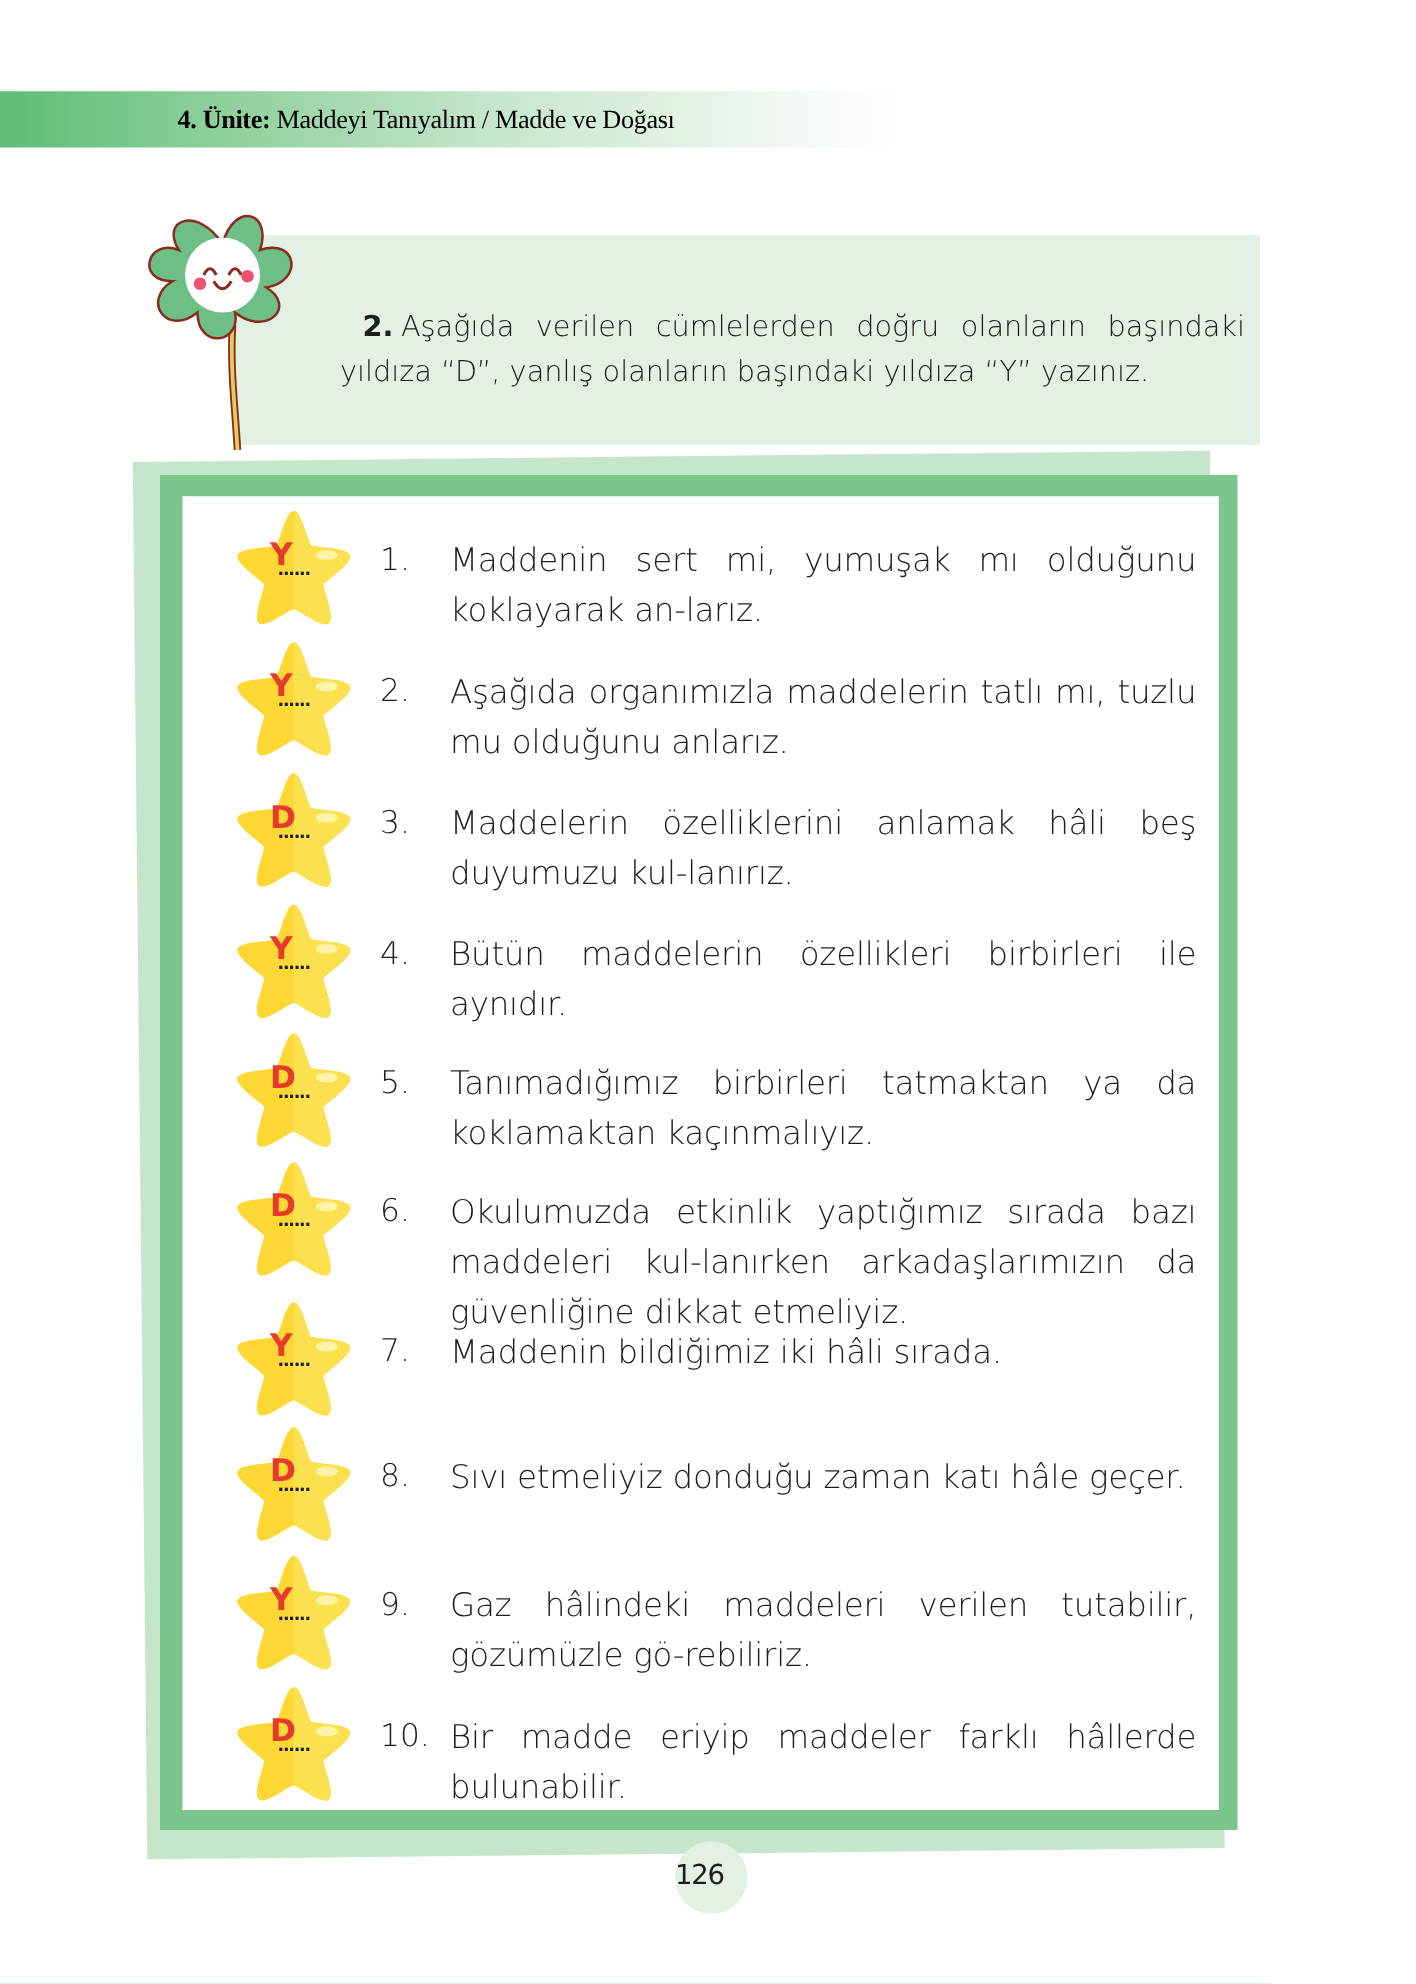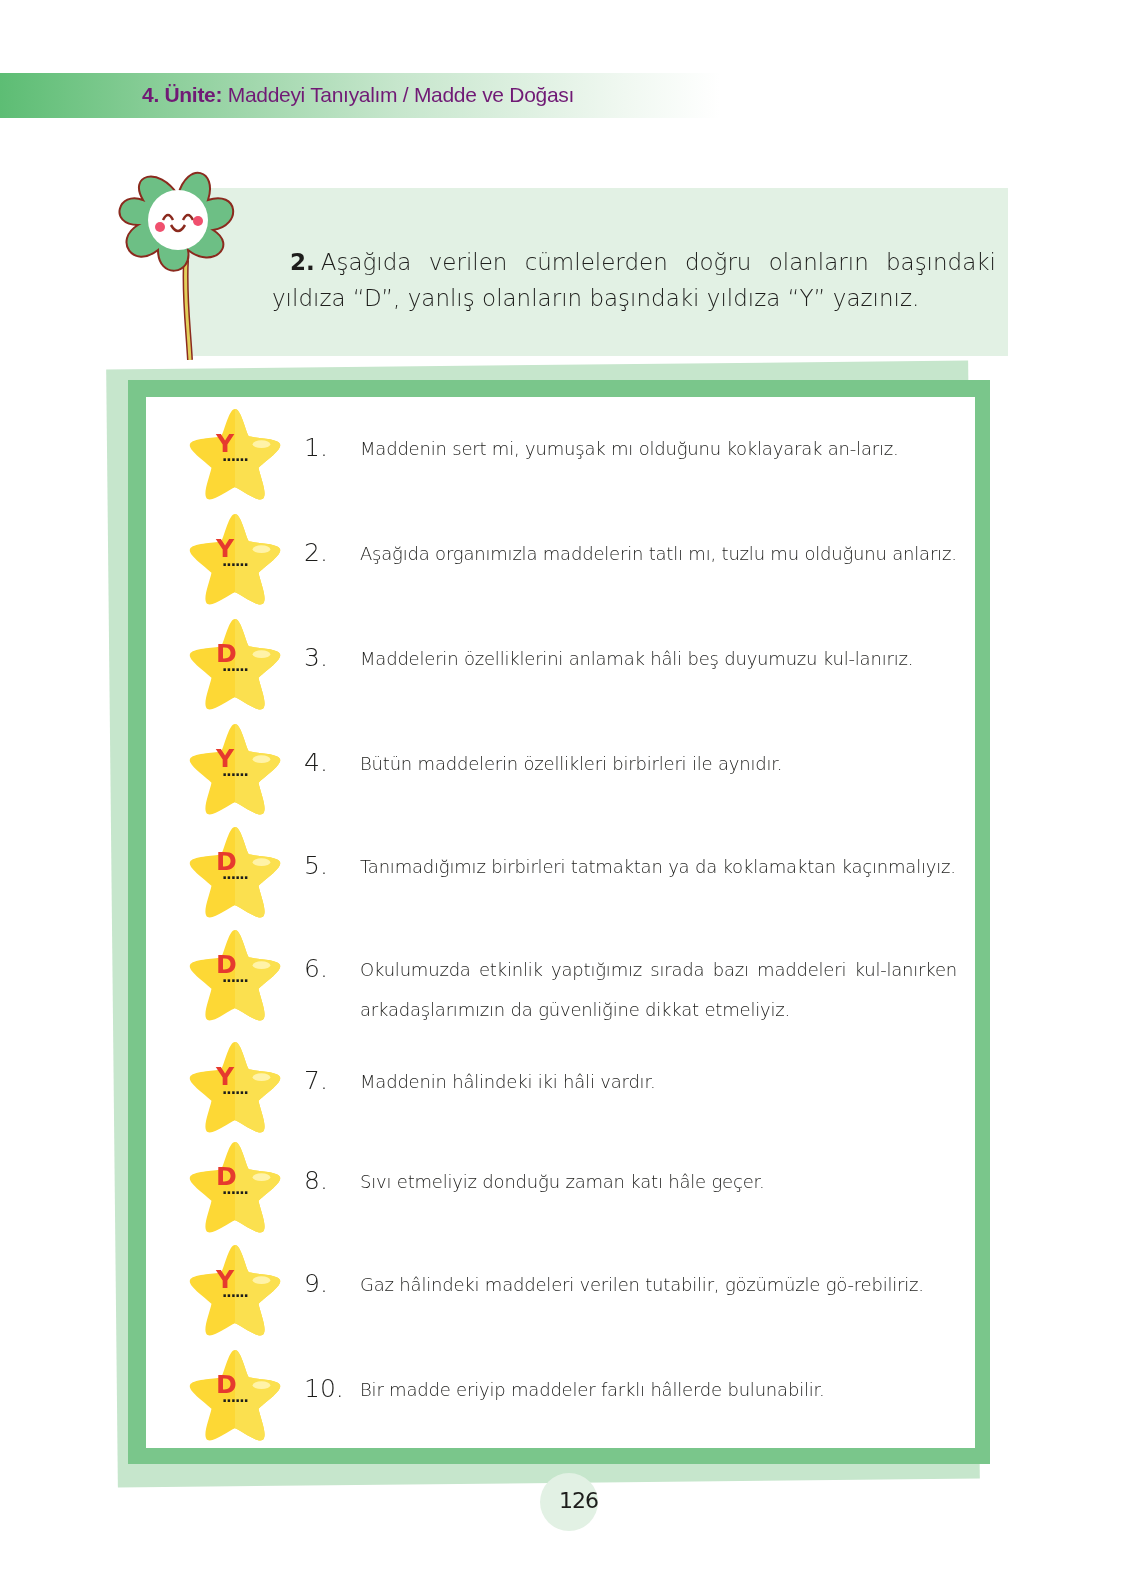--- a/index.html
+++ b/index.html
@@ -8,21 +8,21 @@
     background: #ffffff;
     font-family: "DejaVu Sans", sans-serif;
     color: #1d1d1b;
   }
   .unit-banner {
     position: absolute; left: 0; top: 73px; width: 720px; height: 45px;
     background: linear-gradient(90deg, #5dbd74 0%, #8fd09d 25%, #c6e6cc 55%, #eef7ef 85%, rgba(255,255,255,0) 100%);
   }
   .unit-text {
     position: absolute; left: 142px; top: 83px; font-size: 21px; letter-spacing: -0.3px;
-    font-family: Liberation Sans, sans-serif; font-weight: 300; color: #701a75;
+    font-family: Liberation Serif, serif; font-weight: 300; color: #000000;
   }
   .unit-text b { font-weight: 700; }
 
   .instruction-box {
     position: absolute; left: 188px; top: 188px; width: 820px; height: 168px;
     background: #e2f1e4;
   }
   .instruction-text {
     position: absolute; left: 272px; top: 244px; width: 724px;
     font-size: 23px; line-height: 36px; text-align: justify;
@@ -53,31 +53,31 @@
   }
   .dots {
     position: absolute; left: 222px; font-size: 14px; font-weight: 700; letter-spacing: -1px;
     color: #1d1d1b; line-height: 14px;
   }
   .num {
     position: absolute; left: 304px; font-size: 25px; font-weight: 300; color: #1d1d1b;
     font-family: "DejaVu Sans", sans-serif;
   }
   .stmt {
-    position: absolute; left: 360px; width: 597px; font-size: 18px; line-height: 40px;
+    position: absolute; left: 360px; width: 597px; font-size: 26px; line-height: 40px;
     font-weight: 300; color: #1d1d1b; text-align: justify; letter-spacing: -0.2px;
     font-family: "DejaVu Sans", sans-serif;
   }
 
   .page-num-bg {
     position: absolute; left: 540px; top: 1473px; width: 58px; height: 58px; border-radius: 50%;
     background: #e2f1e4;
   }
   .page-num {
-    position: absolute; left: 540px; top: 1488px; width: 58px; text-align: right;
+    position: absolute; left: 540px; top: 1488px; width: 58px; text-align: left;
     font-size: 22px; letter-spacing: -1px; color: #1d1d1b;
   }
 </style>
 </head>
 <body>
 
 <div class="unit-banner"></div>
 <div class="unit-text"><b>4. Ünite:</b> <span>Maddeyi Tanıyalım / Madde ve Doğası</span></div>
 
 <div class="instruction-box"></div>
@@ -169,21 +169,21 @@
     </div>
     <div class="item">
       <div class="star" style="top:1036px"><svg viewBox="0 0 100 100" width="98" height="98">
           <path d="M50 6 C56 6 60 26 64 34 C72 36 94 36 96 42 C98 48 80 60 74 66 C76 76 84 94 78 98 C72 101 56 88 50 86 C44 88 28 101 22 98 C16 94 24 76 26 66 C20 60 2 48 4 42 C6 36 28 36 36 34 C40 26 44 6 50 6 Z" fill="#fdd835"></path>
           <path d="M50 6 C56 6 60 26 64 34 C72 36 94 36 96 42 C98 48 80 60 74 66 C76 76 84 94 78 98 C72 101 56 88 50 86 Z" fill="#fbe04f"></path>
           <ellipse cx="77" cy="42" rx="9" ry="4" fill="#fff3a8"></ellipse>
         </svg></div>
       <div class="answer" style="top:1064px">Y</div>
       <div class="dots" style="top:1082px">......</div>
       <div class="num" style="top:1066px">7.</div>
-      <div class="stmt" style="top:1062px">Maddenin hâlindeki iki hâli vardır.</div>
+      <div class="stmt" style="top:1062px">Maddenin bildiğimiz iki hâli sırada.</div>
     </div>
     <div class="item">
       <div class="star" style="top:1136px"><svg viewBox="0 0 100 100" width="98" height="98">
           <path d="M50 6 C56 6 60 26 64 34 C72 36 94 36 96 42 C98 48 80 60 74 66 C76 76 84 94 78 98 C72 101 56 88 50 86 C44 88 28 101 22 98 C16 94 24 76 26 66 C20 60 2 48 4 42 C6 36 28 36 36 34 C40 26 44 6 50 6 Z" fill="#fdd835"></path>
           <path d="M50 6 C56 6 60 26 64 34 C72 36 94 36 96 42 C98 48 80 60 74 66 C76 76 84 94 78 98 C72 101 56 88 50 86 Z" fill="#fbe04f"></path>
           <ellipse cx="77" cy="42" rx="9" ry="4" fill="#fff3a8"></ellipse>
         </svg></div>
       <div class="answer" style="top:1164px">D</div>
       <div class="dots" style="top:1182px">......</div>
       <div class="num" style="top:1166px">8.</div>

